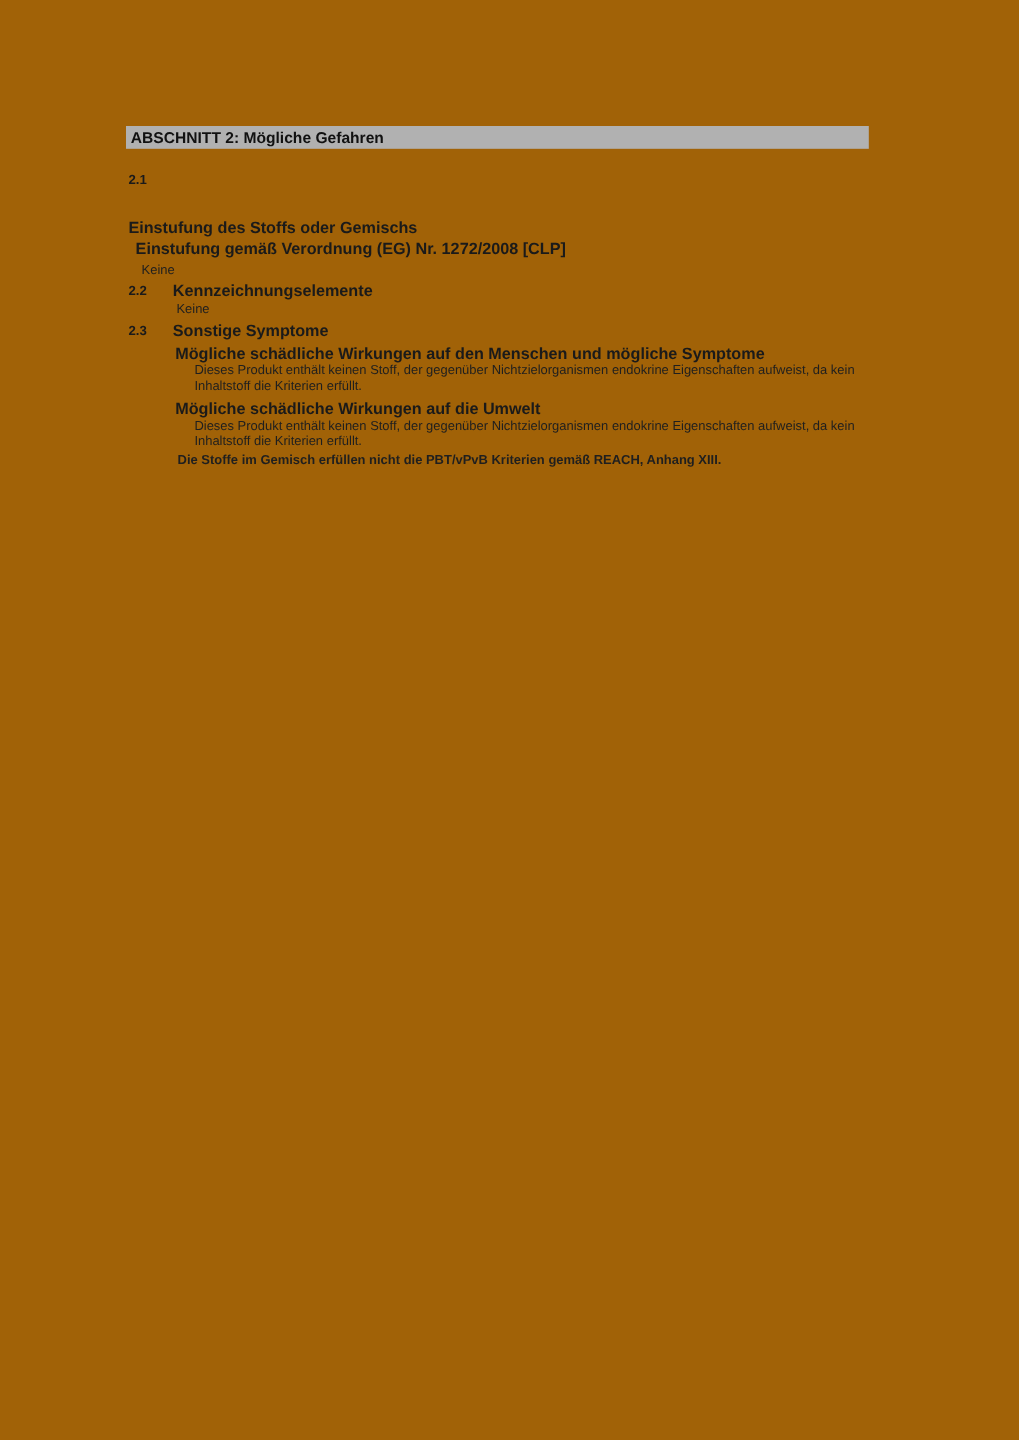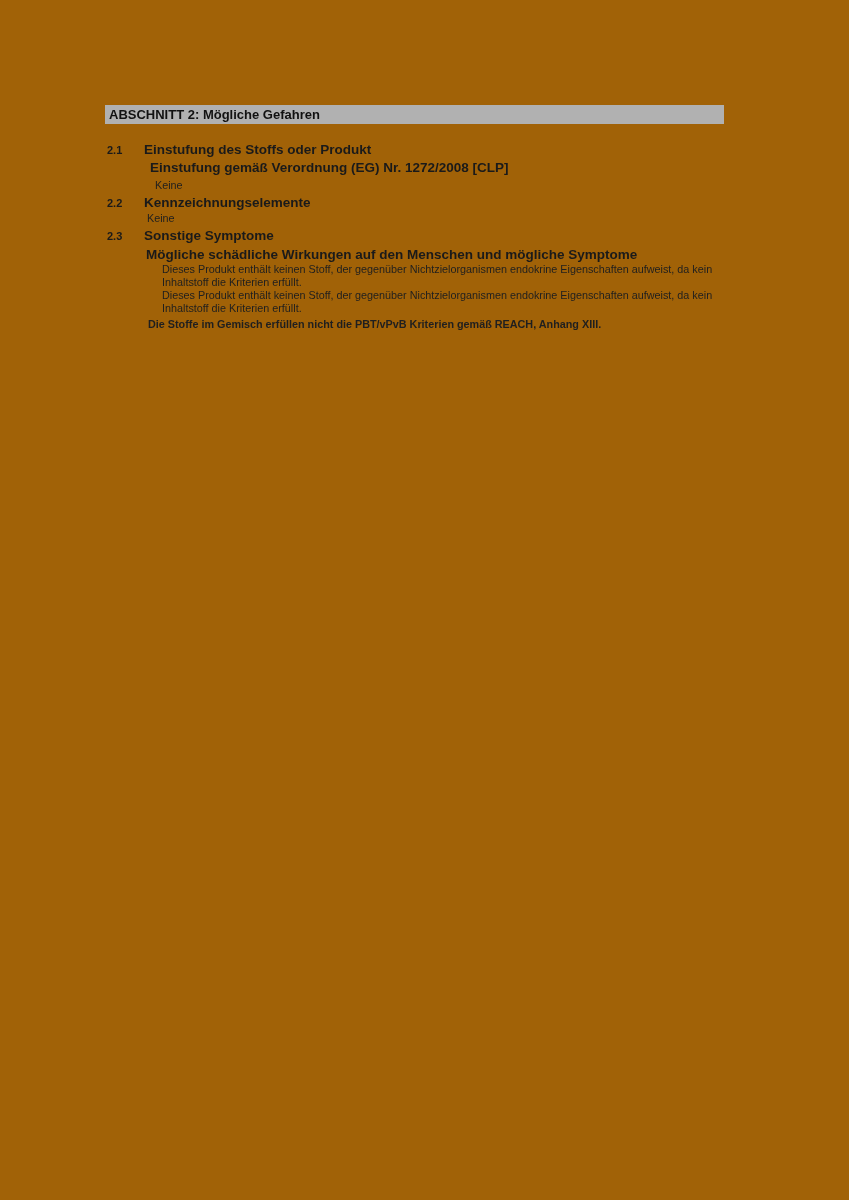--- a/index.html
+++ b/index.html
@@ -60,21 +60,21 @@
     line-height: 17px;
     white-space: nowrap;
   }
   .small {
     font-size: 10.8px;
     line-height: 13px;
     white-space: nowrap;
     color: #1f1f1f;
   }
   
-  .sec-21 { margin-top: 17px; }
+  .sec-21 { margin-top: 17px; flex-direction: column; }
   .sec-21 .h2 { margin-left: 6px; margin-top: 1px; }
   .sec-21 .keine { margin-left: 11px; margin-top: 3px; }
   
   .sec-22 { margin-top: 2px; }
   .sec-22 .keine { margin-left: 3px; margin-top: 1px; }
   
   .sec-23 { margin-top: 2px; }
   .sec-23 .svhc { margin-left: 3px; margin-top: 0; }
   .sec-23 .subhead { margin-left: 2px; margin-top: 2px; }
   .sec-23 .subhead-env { margin-top: 3px; }
@@ -86,21 +86,21 @@
 
 <div class="page">
 
   <div class="section-bar">ABSCHNITT 2: Mögliche Gefahren</div>
 
   <div class="sections">
 
     <div class="section sec-21">
       <div class="sec-num">2.1</div>
       <div class="sec-body">
-        <div class="h1">Einstufung des Stoffs oder Produkt</div>
+        <div class="h1">Einstufung des Stoffs oder Gemischs</div>
         <div class="h2">Einstufung gemäß Verordnung (EG) Nr. 1272/2008 [CLP]</div>
         <div class="small keine">Keine</div>
       </div>
     </div>
 
     <div class="section sec-22">
       <div class="sec-num">2.2</div>
       <div class="sec-body">
         <div class="h1">Kennzeichnungselemente</div>
         <div class="small keine">Keine</div>
@@ -109,20 +109,21 @@
 
     <div class="section sec-23">
       <div class="sec-num">2.3</div>
       <div class="sec-body">
         <div class="h1">Sonstige Symptome</div>
 
         <div class="h2 subhead">Mögliche schädliche Wirkungen auf den Menschen und mögliche Symptome</div>
         <div class="small bodyline">Dieses Produkt enthält keinen Stoff, der gegenüber Nichtzielorganismen endokrine Eigenschaften aufweist, da kein</div>
         <div class="small bodyline">Inhaltstoff die Kriterien erfüllt.</div>
 
+        <div class="h2 subhead subhead-env">Mögliche schädliche Wirkungen auf die Umwelt</div>
         <div class="small bodyline">Dieses Produkt enthält keinen Stoff, der gegenüber Nichtzielorganismen endokrine Eigenschaften aufweist, da kein</div>
         <div class="small bodyline">Inhaltstoff die Kriterien erfüllt.</div>
 
         <div class="small pbt">Die Stoffe im Gemisch erfüllen nicht die PBT/vPvB Kriterien gemäß REACH, Anhang XIII.</div>
       </div>
     </div>
 
   </div>
 </div>
 

